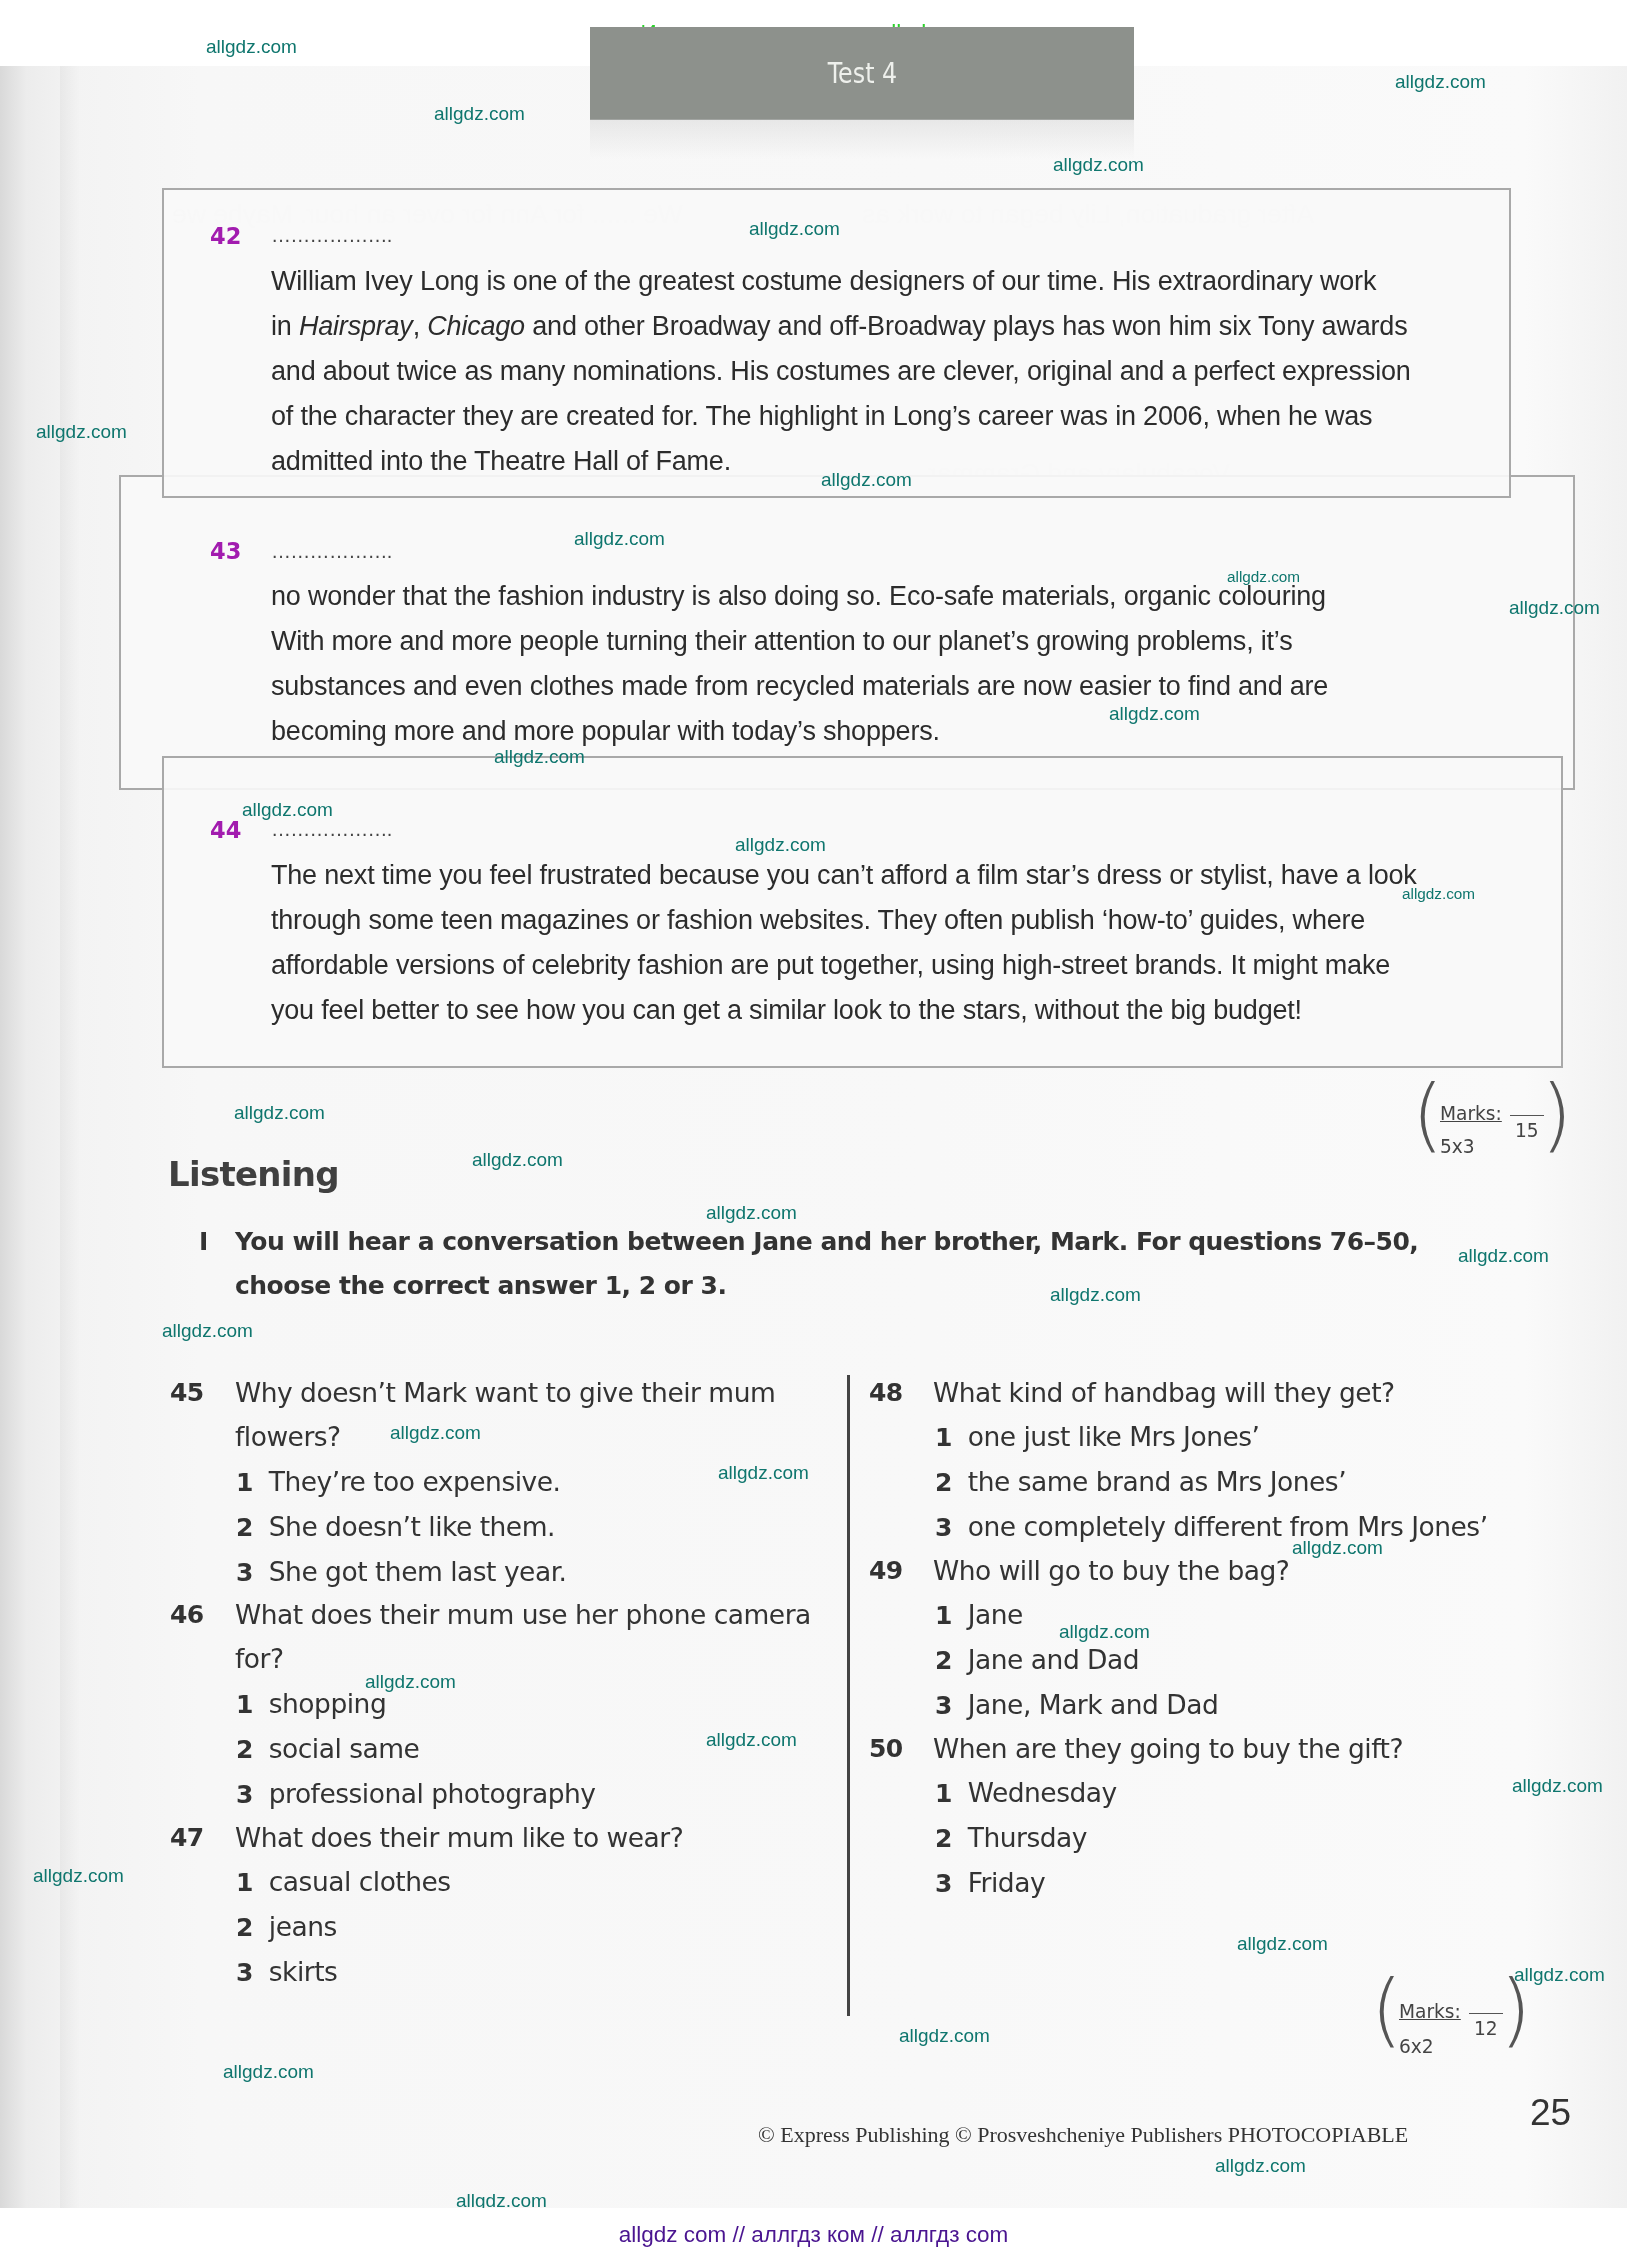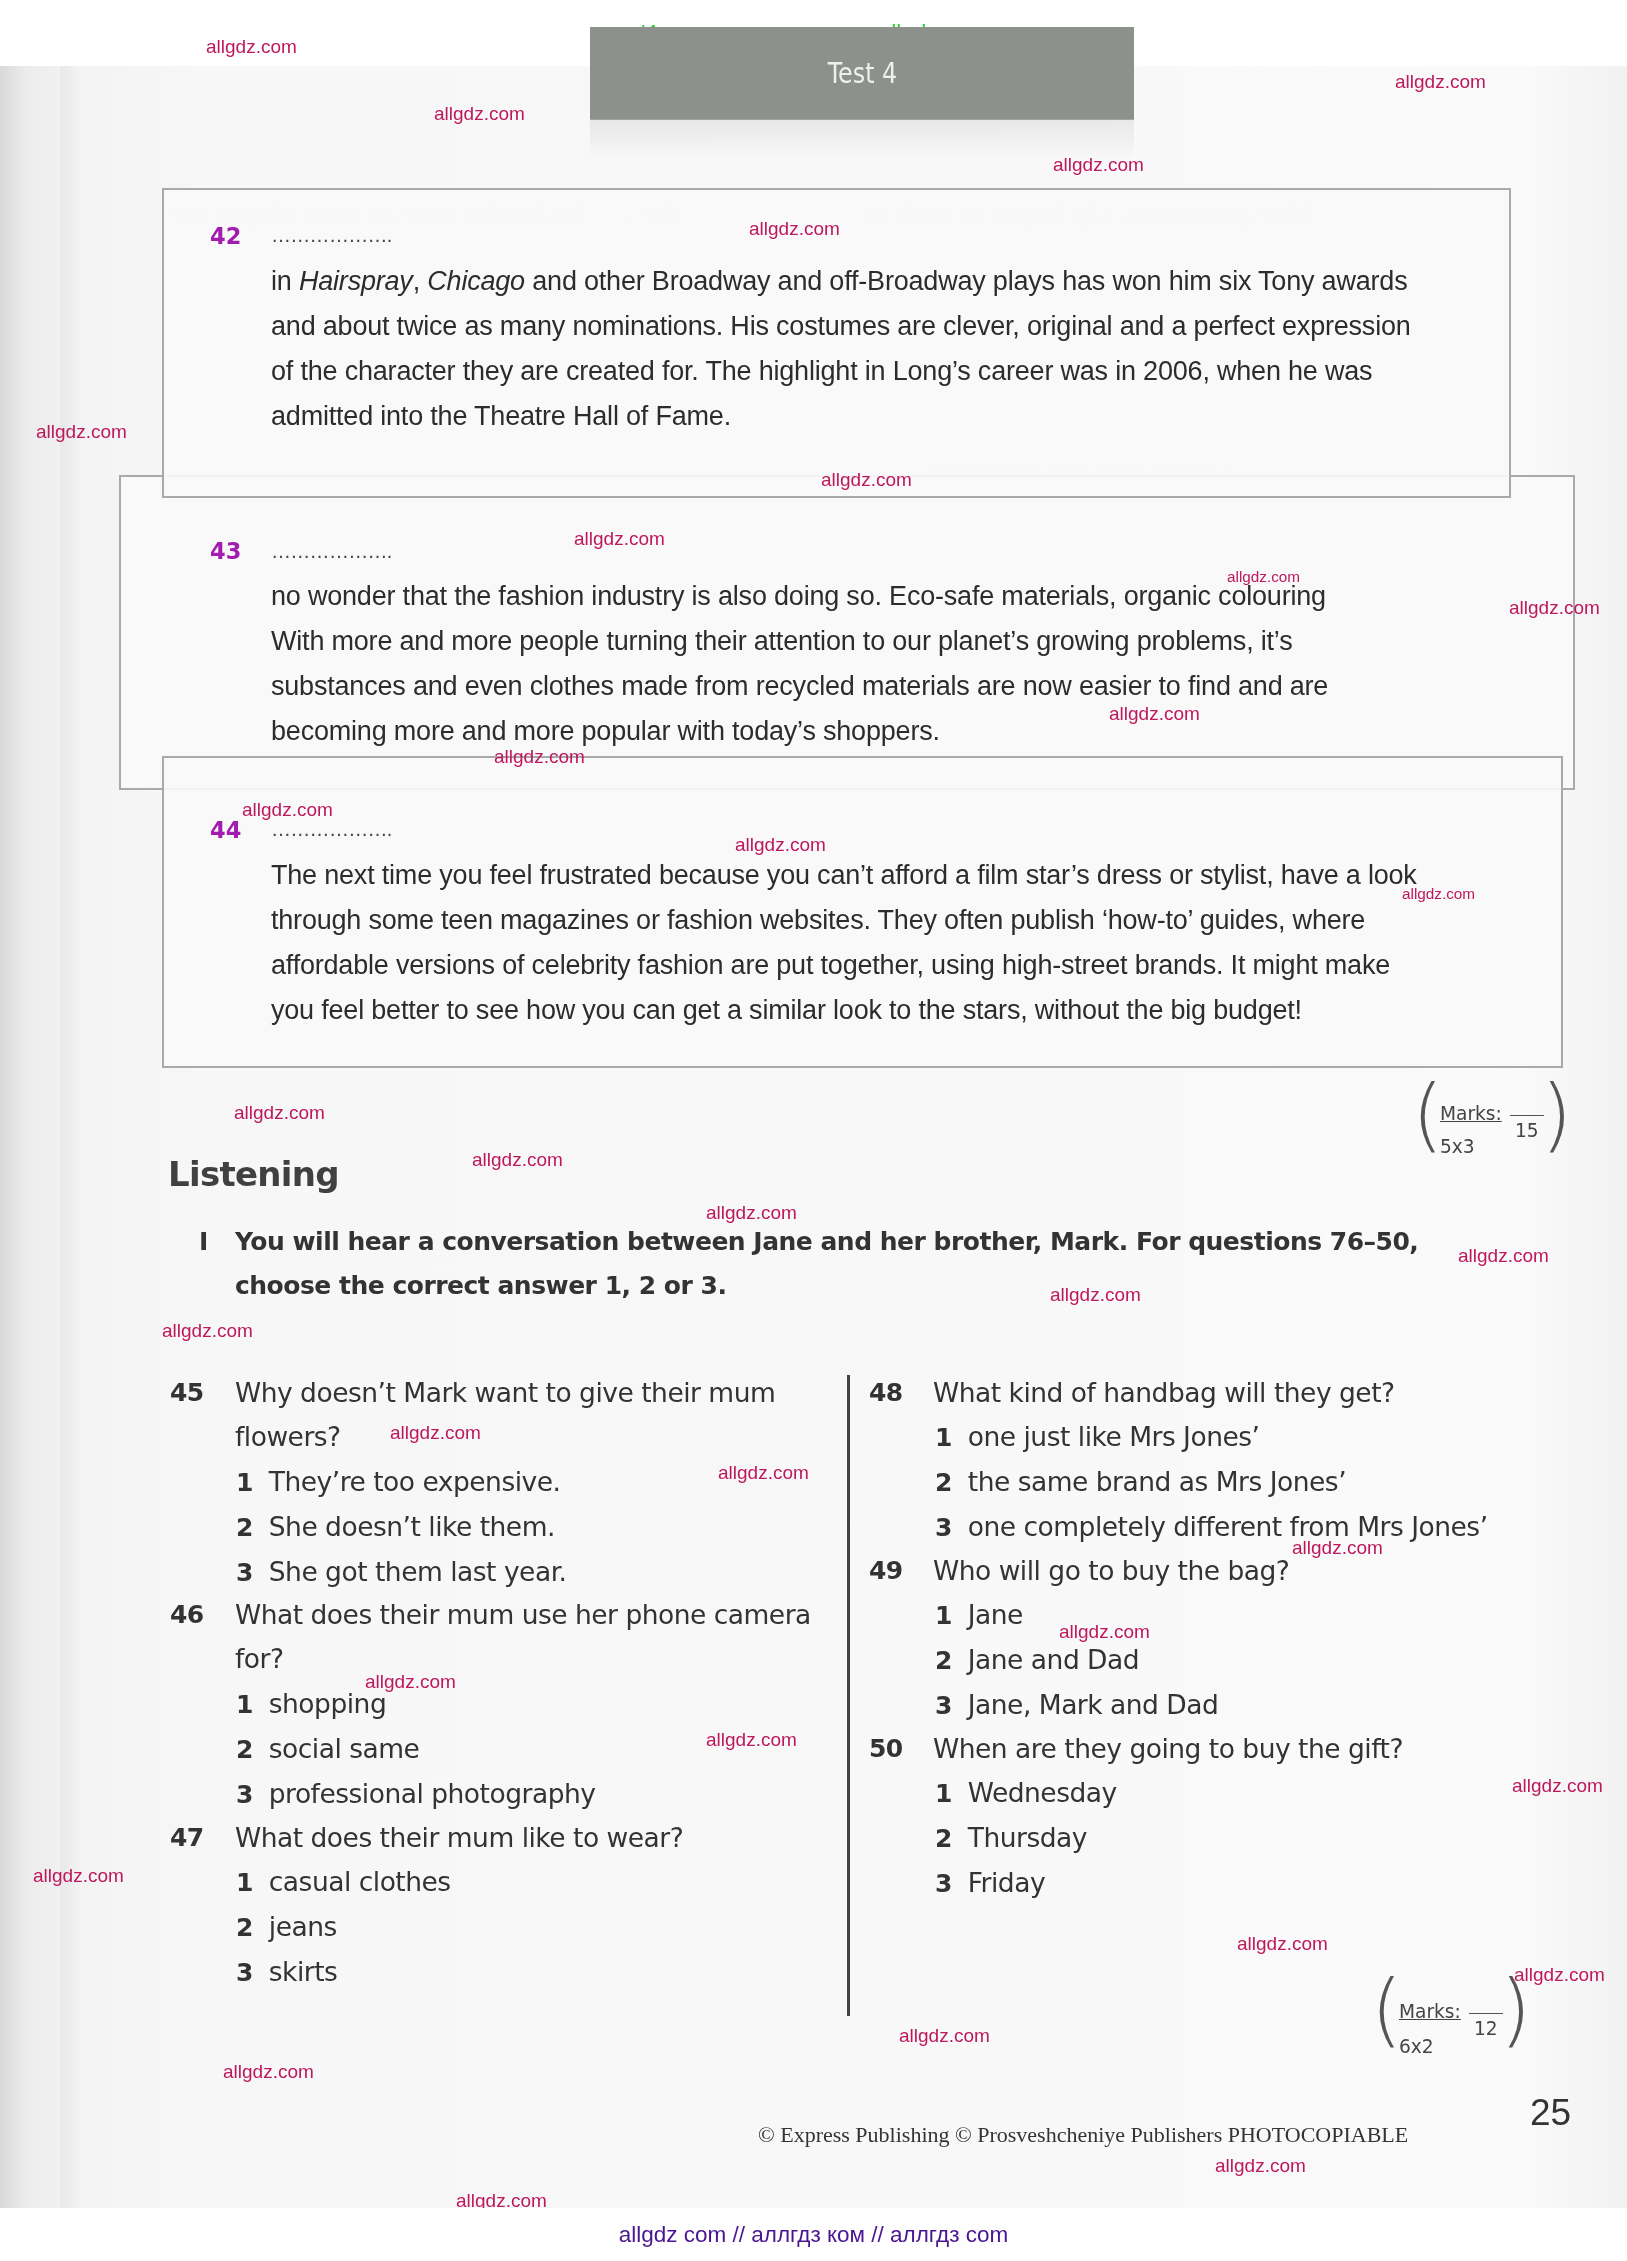--- a/index.html
+++ b/index.html
@@ -90,21 +90,21 @@
     font-family: "DejaVu Sans", sans-serif; font-weight: bold; font-size: 25px; color: #333;
   }
   .divider { background: #444; width: 2.7px; }
   .copyright {
     font-family: "Liberation Serif", serif; font-size: 22px; color: #333;
   }
   .pagenum {
     font-family: "Liberation Sans", sans-serif; font-size: 37px; color: #333;
   }
   .wm {
-    font-family: "Liberation Sans", sans-serif; font-size: 19px; color: #be185d;
+    font-family: "Liberation Sans", sans-serif; font-size: 19px; color: #0f766e;
     white-space: nowrap;
   }
   .bottom-bar {
     left: 0; top: 2208px; width: 1627px; height: 53px; background: #ffffff;
     display: flex; align-items: center; justify-content: center;
   }
   .bottom-bar span {
     font-family: "Liberation Sans", sans-serif; font-size: 22.5px; color: #4a1590;
   }
   .ghost {
@@ -133,20 +133,21 @@
 
 <div class="abs passage-box" style="left:119px; top:475px; width:1456px; height:315px;"></div>
 
 <div class="abs passage-box" style="left:162px; top:188px; width:1349px; height:310px;"></div>
 
 <div class="abs passage-box" style="left:162px; top:756px; width:1401px; height:312px;"></div>
 
 <div class="abs q-num" style="left:210px; top:223px;">42</div>
 <div class="abs dots" style="left:271px; top:224px;">……………….</div>
 <div class="abs passage-text" style="left:271px; top:259px; width:1243px;">
+  <div>William Ivey Long is one of the greatest costume designers of our time. His extraordinary work</div>
   <div><span>in </span><i>Hairspray</i><span>, </span><i>Chicago</i> <span>and other Broadway and off-Broadway plays has won him six Tony awards</span></div>
   <div>and about twice as many nominations. His costumes are clever, original and a perfect expression</div>
   <div>of the character they are created for. The highlight in Long’s career was in 2006, when he was</div>
   <div>admitted into the Theatre Hall of Fame.</div>
 </div>
 
 <div class="abs q-num" style="left:210px; top:538px;">43</div>
 <div class="abs dots" style="left:271px; top:540px;">……………….</div>
 <div class="abs passage-text" style="left:271px; top:574px; width:1174px;">
   <div>no wonder that the fashion industry is also doing so. Eco-safe materials, organic colouring</div>

